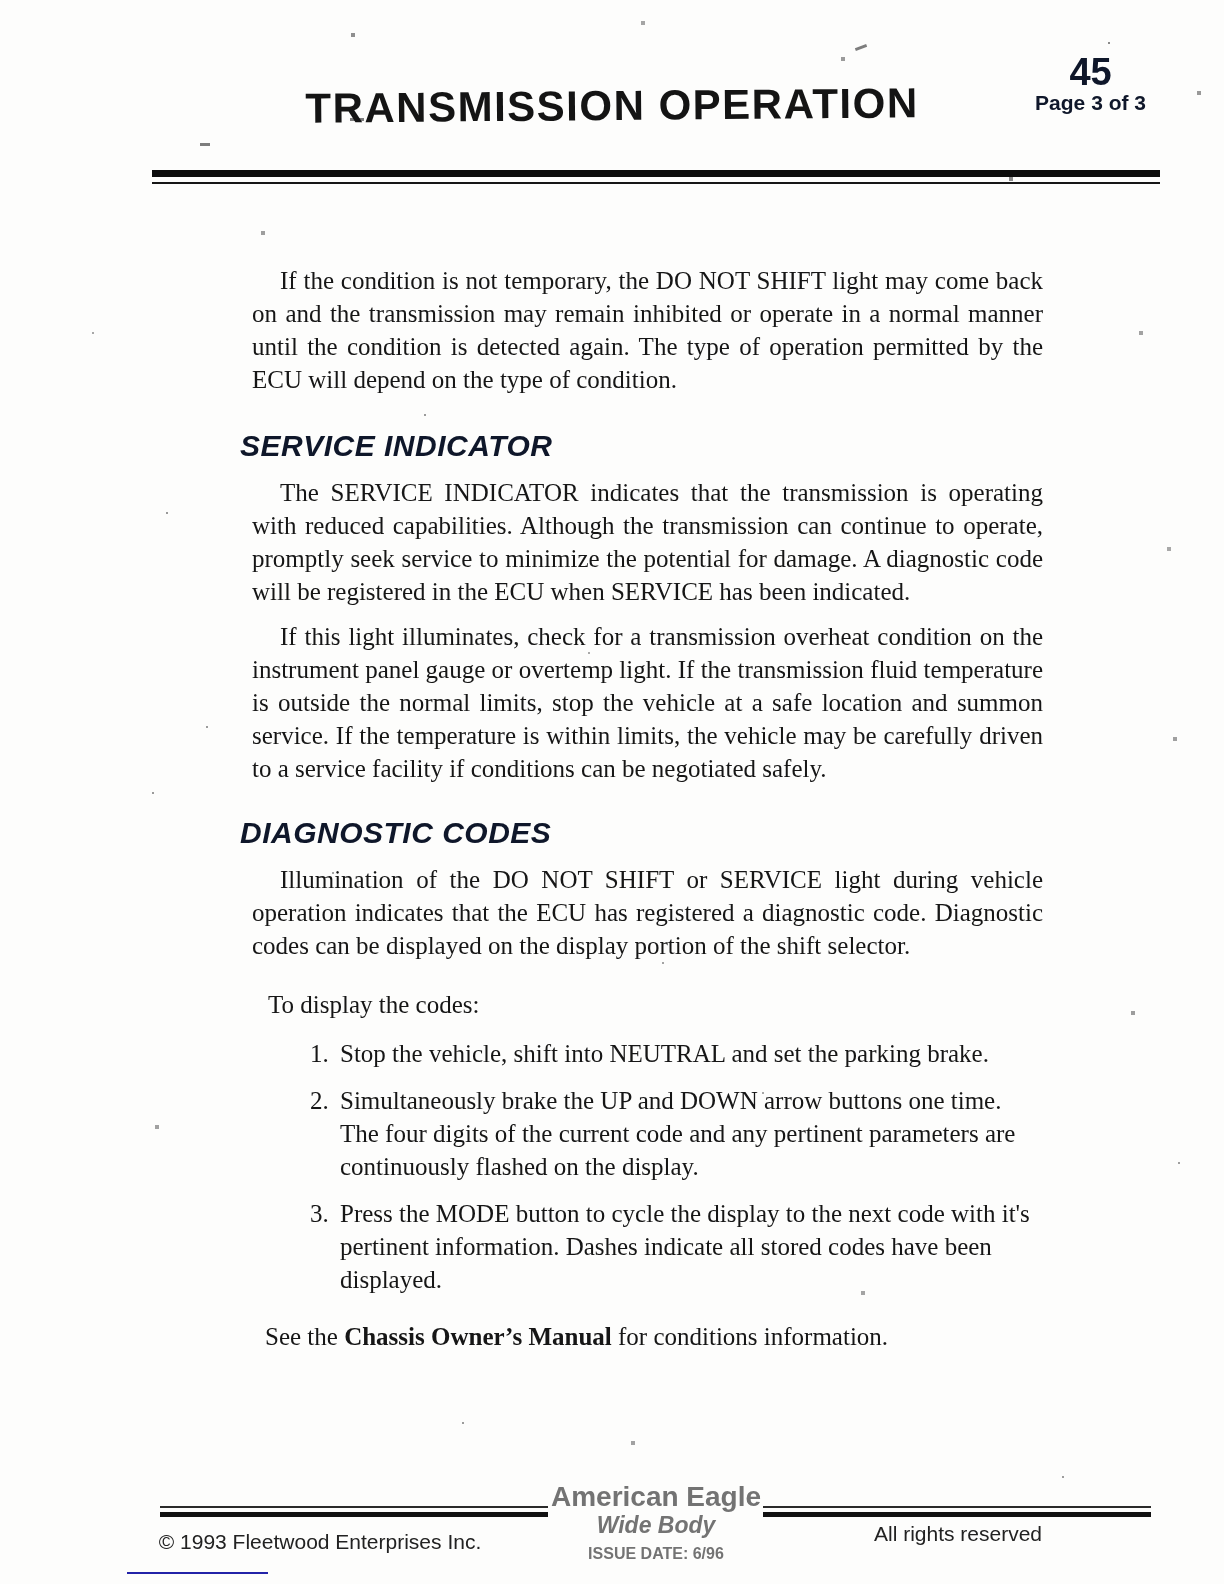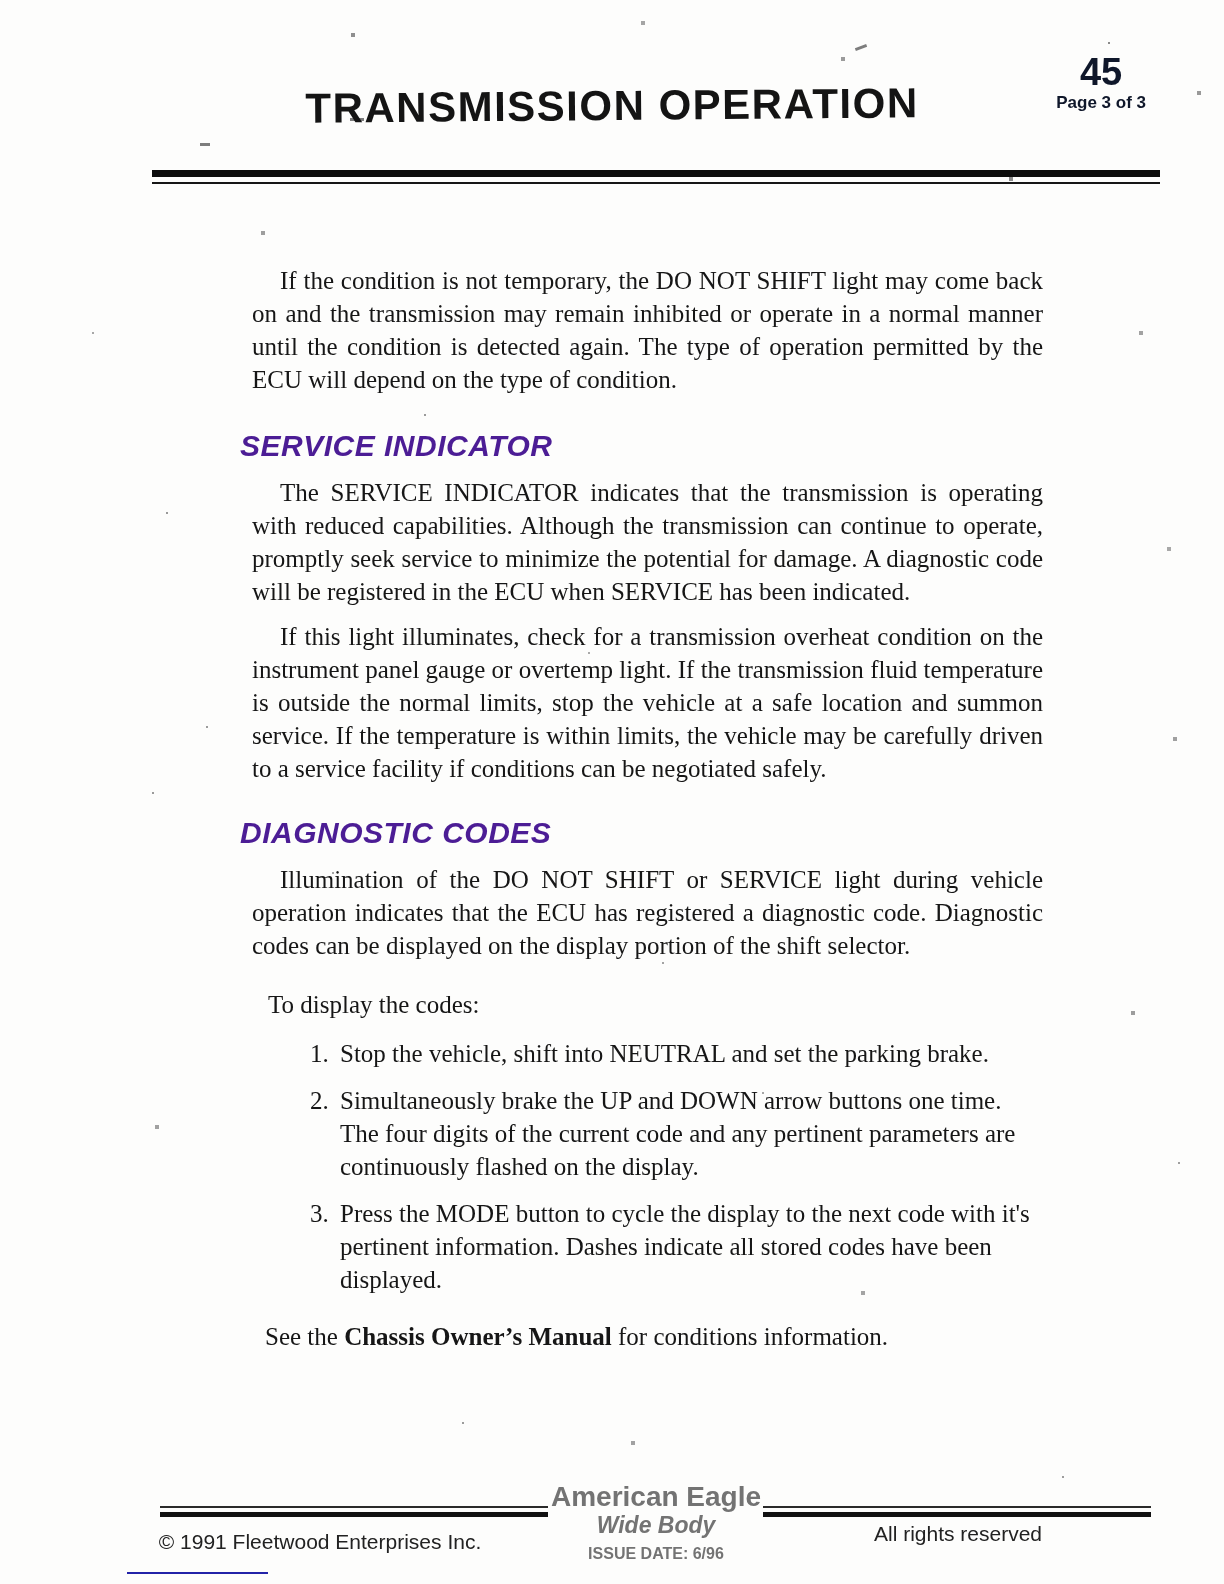--- a/index.html
+++ b/index.html
@@ -25,35 +25,35 @@
 
   
   .page-title {
     position:absolute; left:0; right:0; top:82px; text-align:center;
     font-family:"Liberation Sans", sans-serif; font-weight:bold; font-size:42px;
     letter-spacing:1.5px; color:#141414; transform:rotate(-0.5deg);
   }
   .page-num-block { position:absolute; right:78px; top:52px; text-align:center;
     font-family:"Liberation Sans", sans-serif; font-weight:bold; color:#0f172a; }
   .page-num { font-size:38px; line-height:40px; }
-  .page-label { font-size:17px; line-height:22px; }
+  .page-label { font-size:21px; line-height:22px; }
 
   .header-rule { position:absolute; left:152px; width:1008px; }
   .header-rule .thick { height:7px; background:#0c0c0c; }
   .header-rule .thin  { height:2px; background:#161616; margin-top:5px; }
 
   
   .body-col {
     position:absolute; left:240px; top:252px; width:815px;
     font-size:25px; line-height:33px; text-align:justify;
   }
   .body-col p { margin:12px; text-indent:28px; }
   .sec-heading {
     font-family:"Liberation Sans", sans-serif; font-weight:bold; font-style:italic;
-    font-size:30px; line-height:36px; letter-spacing:0.5px; color:#4c1d95;
+    font-size:30px; line-height:36px; letter-spacing:0.5px; color:#0f172a;
     text-align:left; margin:0;
   }
   .h-service { margin-top:32px; }
   .p-service1 { margin-top:10px; }
   .p-service2 { margin-top:28px; }
   .h-diag { margin-top:30px; }
   .p-diag { margin-top:8px; }
   .codes-intro { margin-top:26px; text-indent:28px; text-align:left; }
   .steps { margin-top:16px; padding-left:70px; }
   .step { display:flex; margin-top:12px; text-align:left; }
@@ -147,17 +147,17 @@
 
   <div class="footer-rule left">
     <div class="thin"></div>
     <div class="thick"></div>
   </div>
   <div class="footer-rule right">
     <div class="thin"></div>
     <div class="thick"></div>
   </div>
 
-  <div class="footer-copyright">© 1991 Fleetwood Enterprises Inc.</div>
+  <div class="footer-copyright">© 1993 Fleetwood Enterprises Inc.</div>
   <div class="footer-rights">All rights reserved</div>
 
   <div class="blue-line" style="background: rgb(35, 35, 168);"></div>
 </div>
 
 </body></html>

